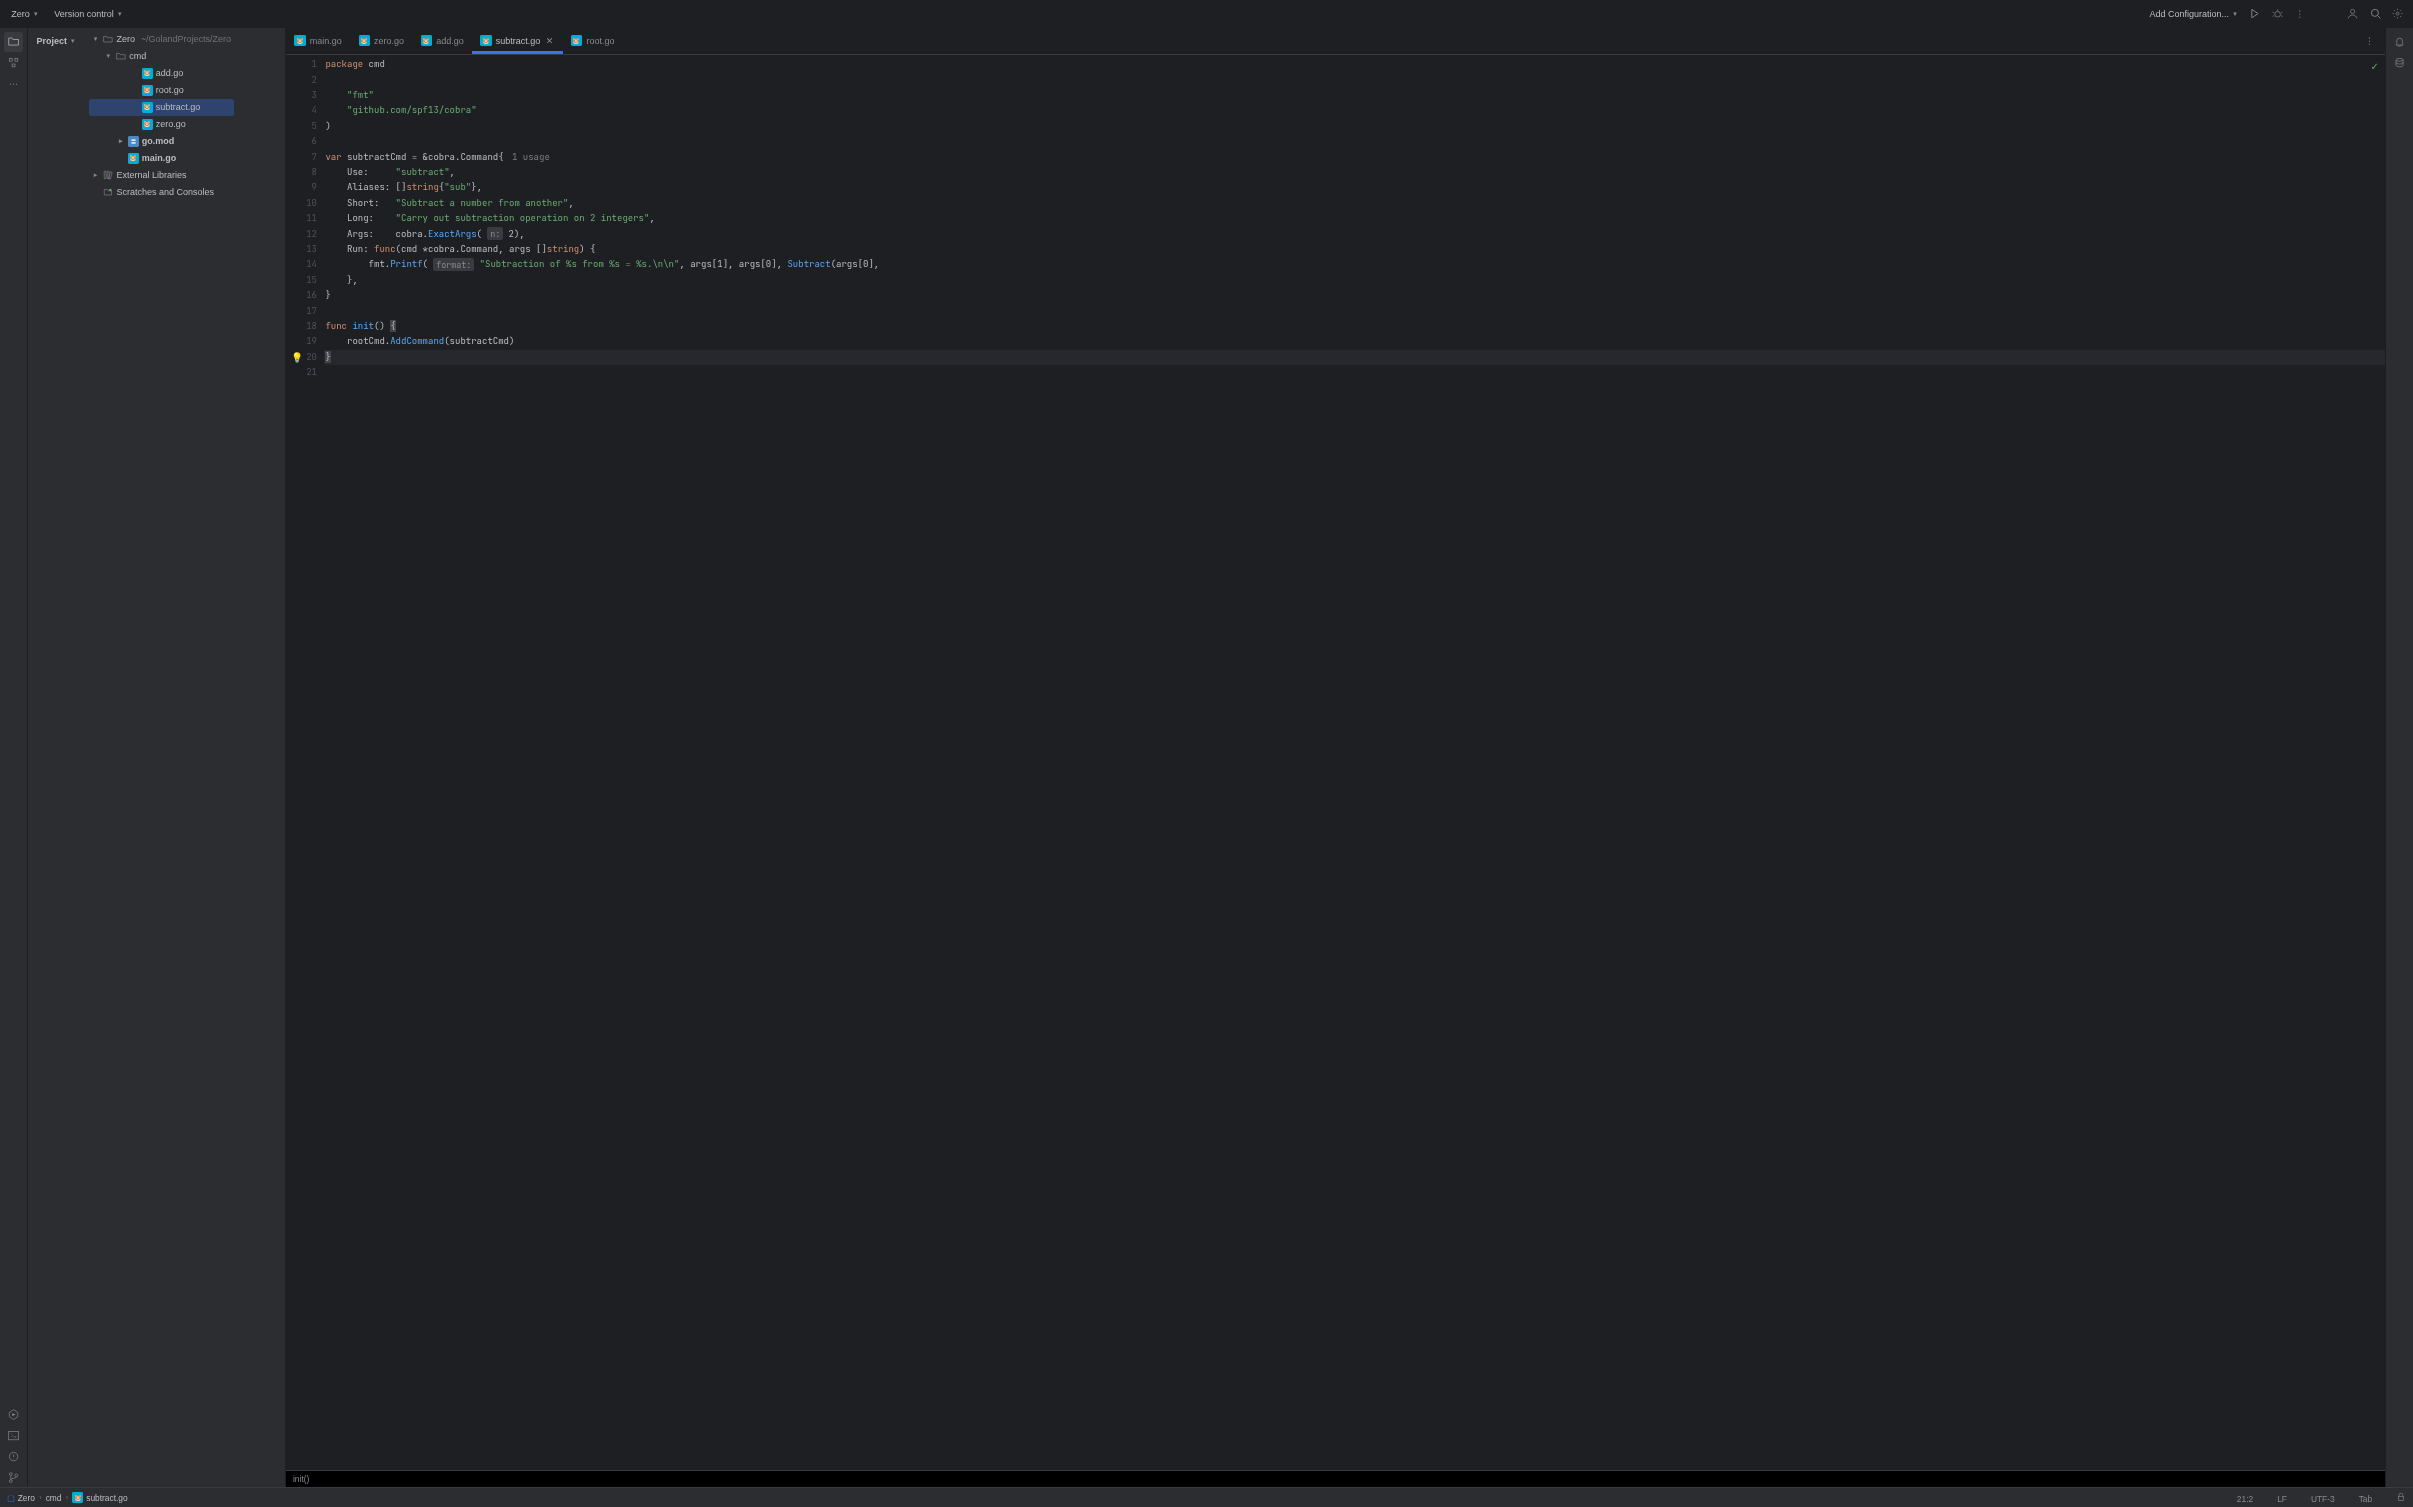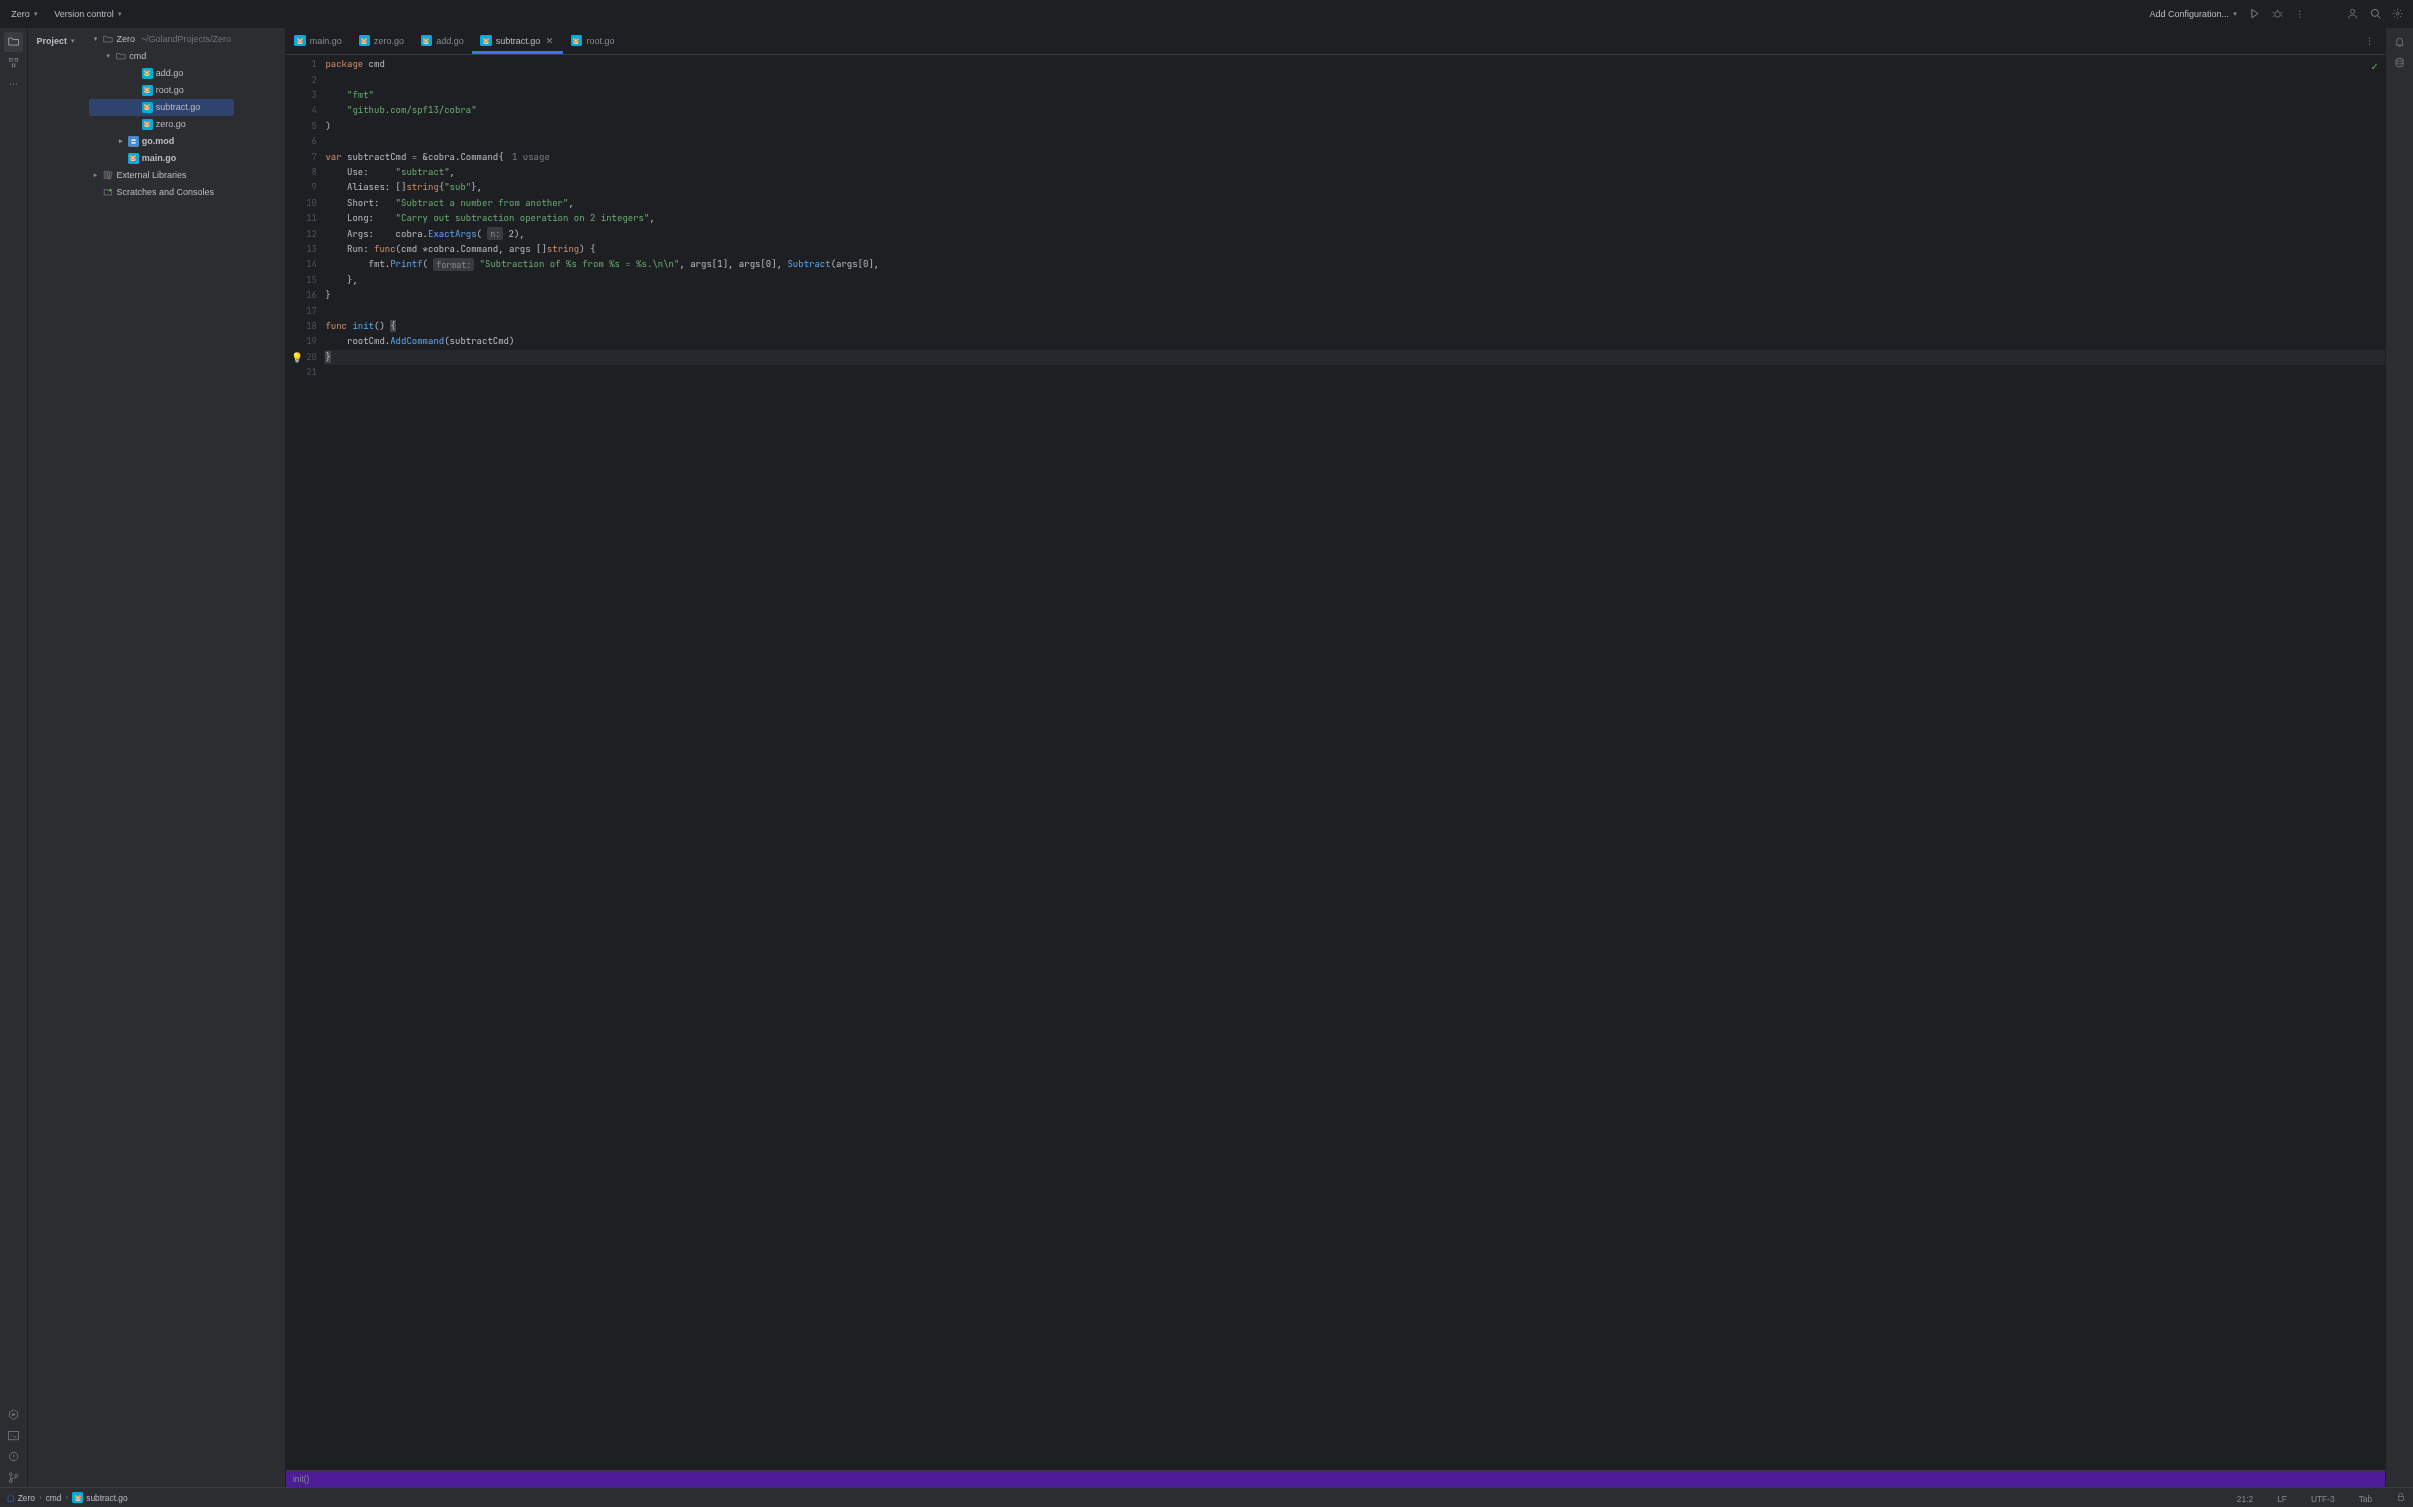--- a/index.html
+++ b/index.html
@@ -112,21 +112,21 @@
     .hint-bg { background: #393b40; border-radius: 2.1px; padding: 0.7px 2.8px; color: #868a91; font-size: 8.4px; }
     .usage { color: #7a7e85; margin-left: 8.4px; }
     .status-check { position: absolute; top: 4.2px; right: 7px; color: #5fad65; font-size: 11.2px; }
     .right-strip {
       width: 28px; background: #2b2d30;
       display: flex; flex-direction: column; align-items: center;
       padding-top: 4.2px; gap: 1.4px;
       border-left: 0.7px solid #1e1f22;
     }
     .breadcrumb-bar {
-      height: 17px; background: #4c1d95; border-top: 0.7px solid #393b40;
+      height: 17px; background: #000000; border-top: 0.7px solid #393b40;
       display: flex; align-items: center; padding: 0 7px;
       font-size: 8.4px; color: #868a91;
     }
     .statusbar {
       height: 19.6px; background: #2b2d30;
       display: flex; align-items: center; padding: 0 7px;
       font-size: 8.4px; border-top: 0.7px solid #393b40;
     }
     .status-left { display: flex; align-items: center; gap: 2.8px; }
     .status-right { margin-left: auto; display: flex; align-items: flex-end; gap: 24px; color: #868a91; }

